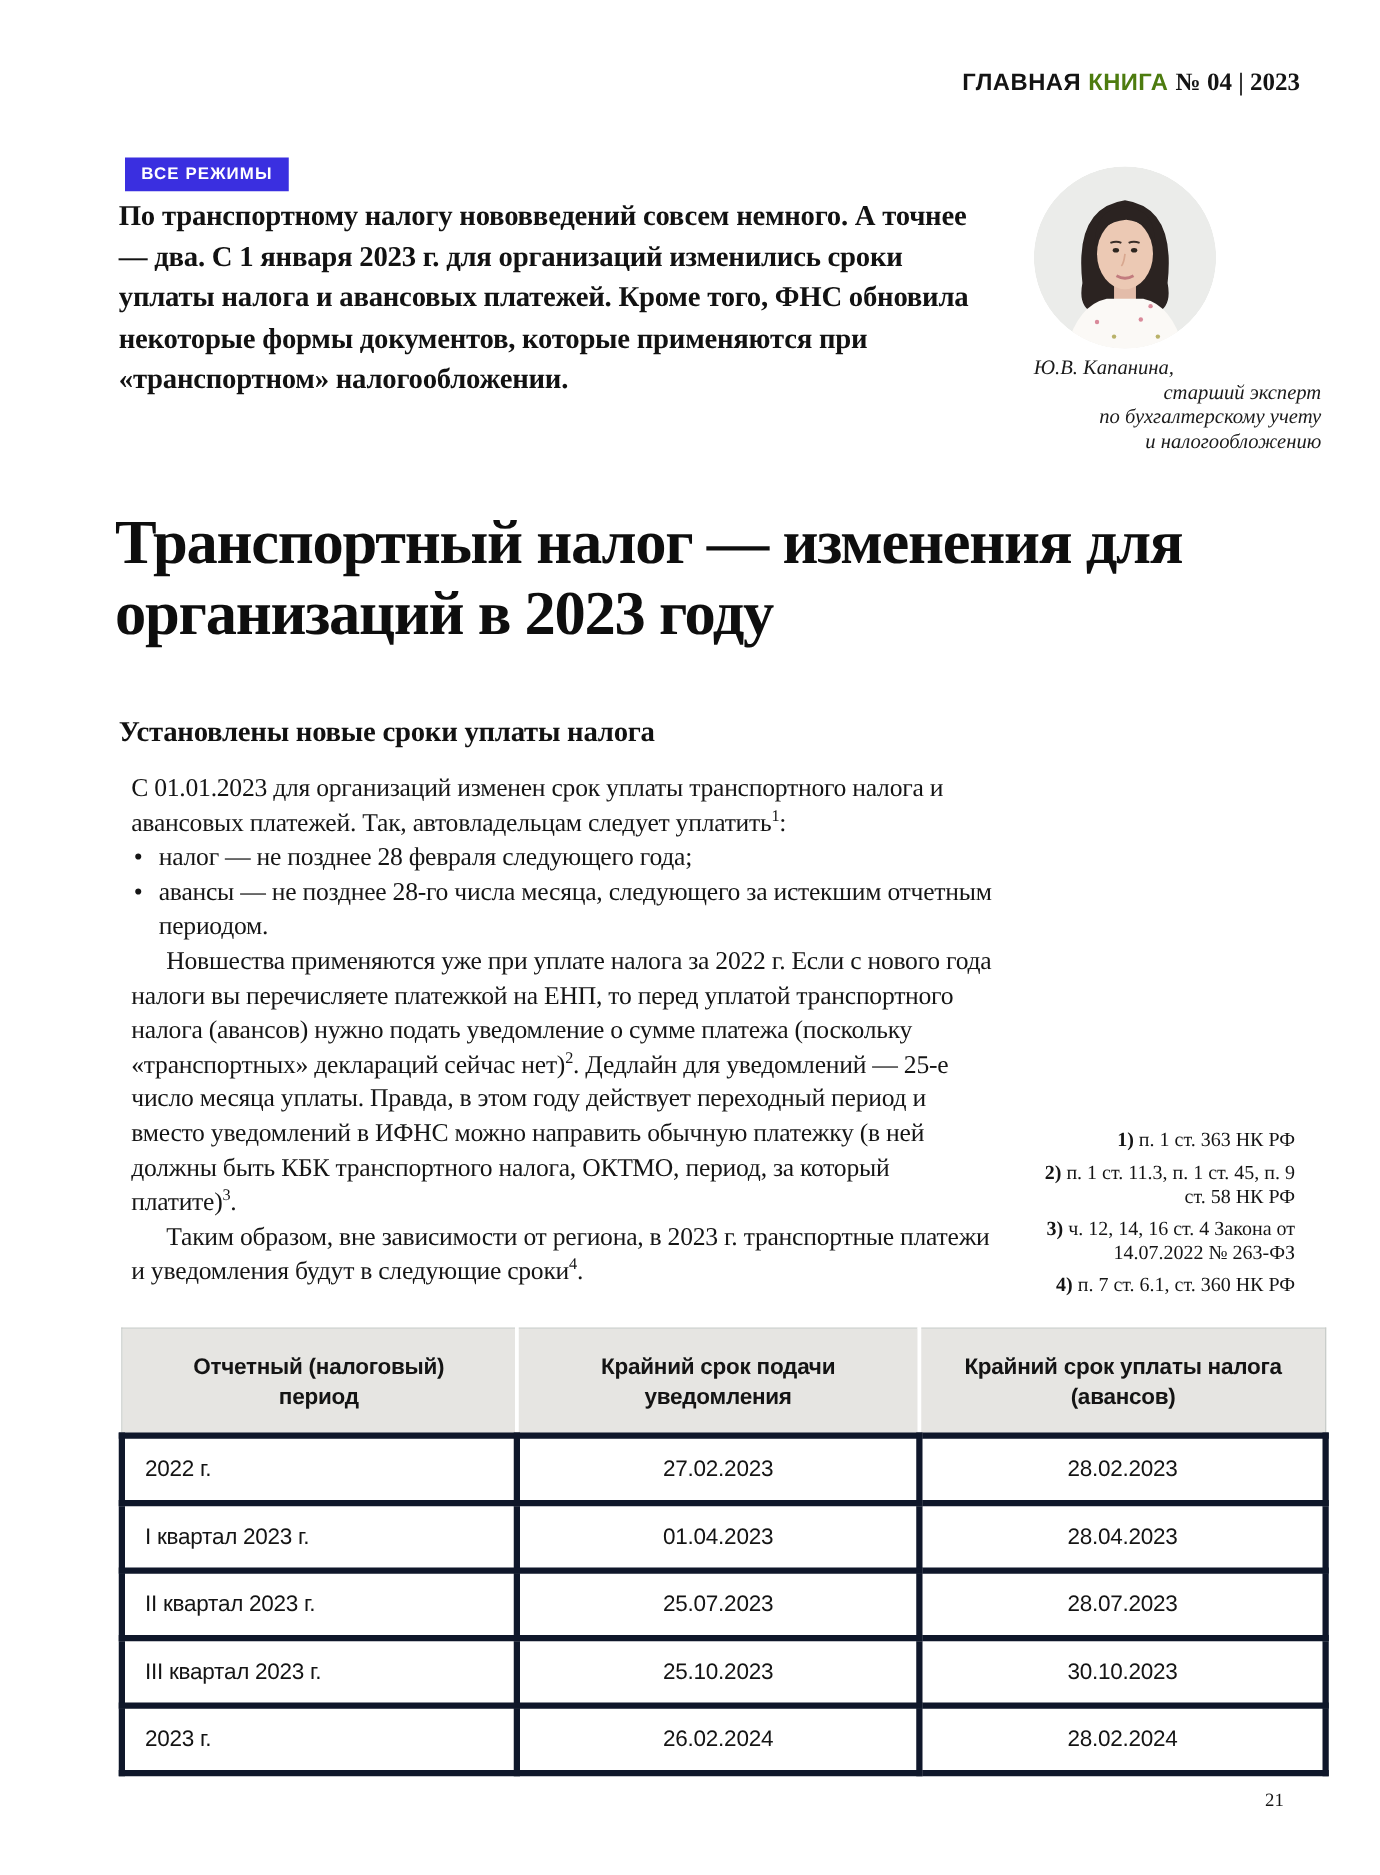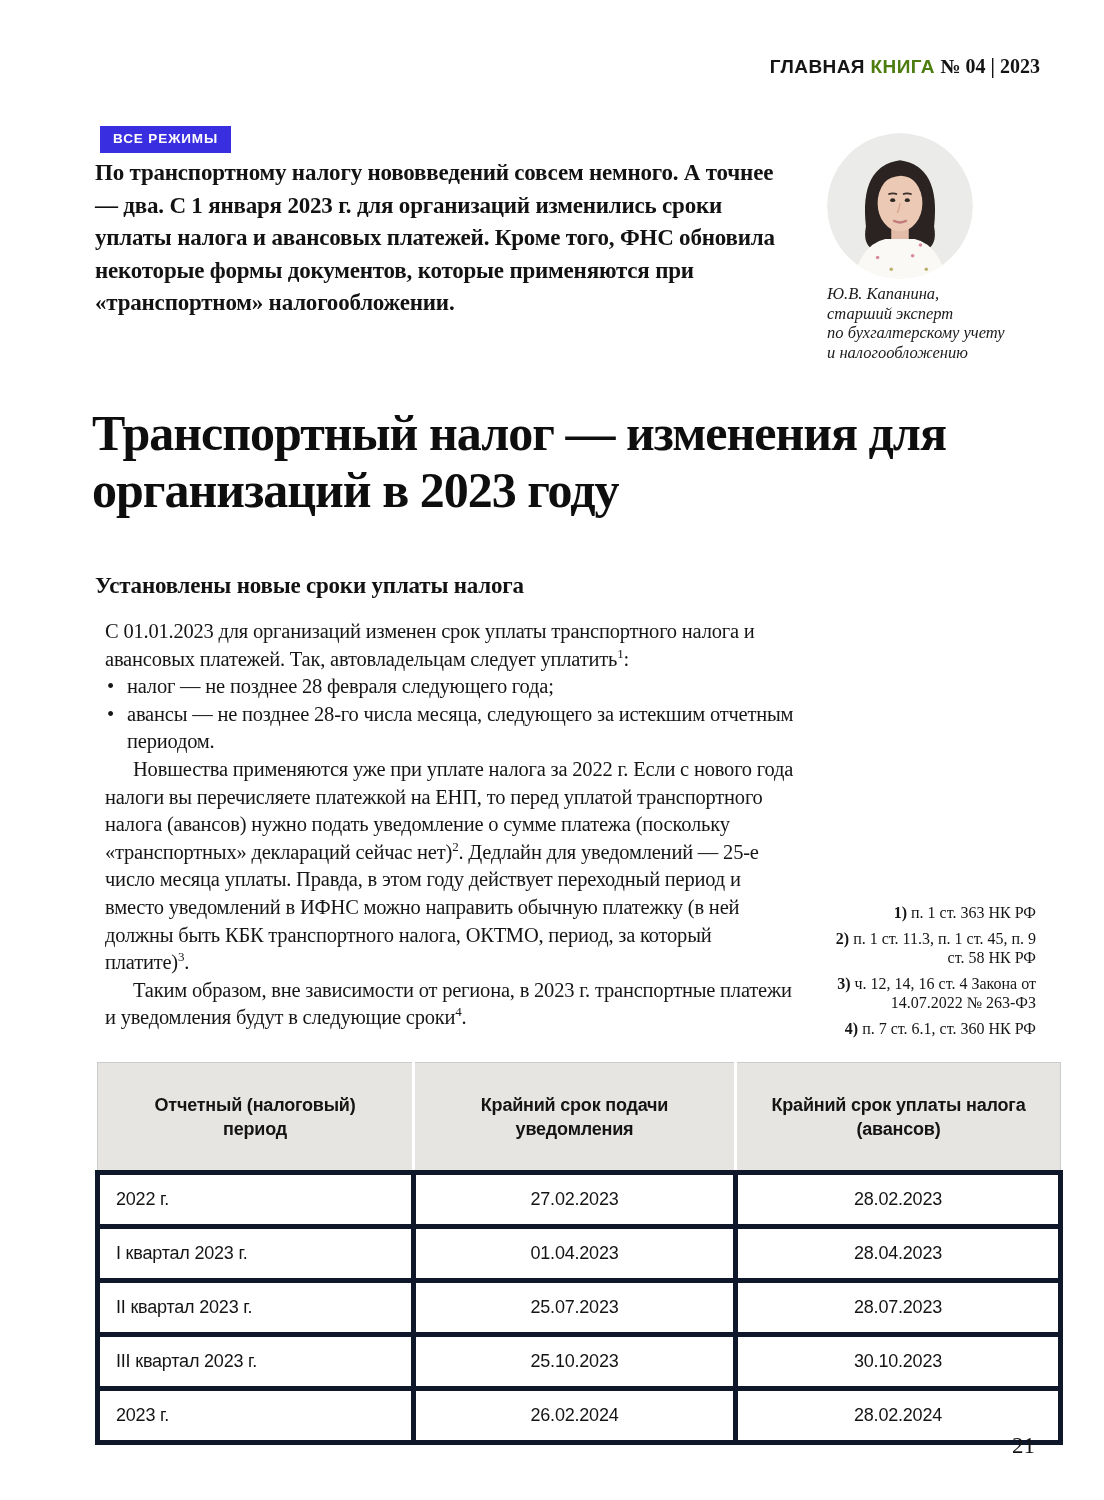--- a/index.html
+++ b/index.html
@@ -36,21 +36,21 @@
 
   
   .photo {
     position:absolute; left:827px; top:133px; width:146px; height:146px;
     border-radius:50%; overflow:hidden;
   }
   .author-caption {
     position:absolute; left:827px; top:284px; width:230px;
     font-style:italic; font-size:16.5px; line-height:19.5px; color:#1a1a1a;
   }
-  .author-caption .role { white-space:pre-line; }
+  .author-caption .role { white-space:pre-line;text-align:right; }
 
   
   .title {
     position:absolute; left:92px; top:405px; width:980px;
     font-weight:bold; font-size:50px; line-height:57px;
     letter-spacing:-1px; color:#0e0e0e;
   }
 
   .section-heading {
     position:absolute; left:95px; top:573px;
@@ -82,37 +82,37 @@
     position:absolute; left:95px; top:1062px;
     border-collapse:collapse;
     font-family:"Liberation Sans", sans-serif;
     color:#141414;
   }
   .deadlines-table th {
     background:#e6e5e2;
     font-weight:bold; font-size:18px; line-height:24px;
     height:75px; text-align:center; vertical-align:middle;
     border:1px solid #c9cdca; border-bottom:1px solid #b2bcbb;
-    padding:16px 24px; letter-spacing:-.2px;
+    padding:4px 24px; letter-spacing:-.2px;
   }
   .deadlines-table th + th { border-left:3px solid #ffffff; }
   .deadlines-table td {
     border:5px solid #0f172a;
     height:47px; font-size:18px; vertical-align:middle; letter-spacing:-.2px;
     background:#ffffff;
   }
   .deadlines-table col.c0 { width:316px; }
   .deadlines-table col.c1 { width:322px; }
   .deadlines-table col.c2 { width:325px; }
   .deadlines-table td.c0 { text-align:left; padding-left:16px; }
   .deadlines-table td.c1, .deadlines-table td.c2 { text-align:center; }
 
   .page-number {
     position:absolute; left:1012px; top:1433px;
-    font-size:23px; color:#151515;
+    font-size:15px; color:#151515;
   }
 </style>
 </head>
 <body>
 
 <div class="page">
 
   <div class="masthead">
     <span>ГЛАВНАЯ</span>
     <span class="accent">КНИГА</span>

